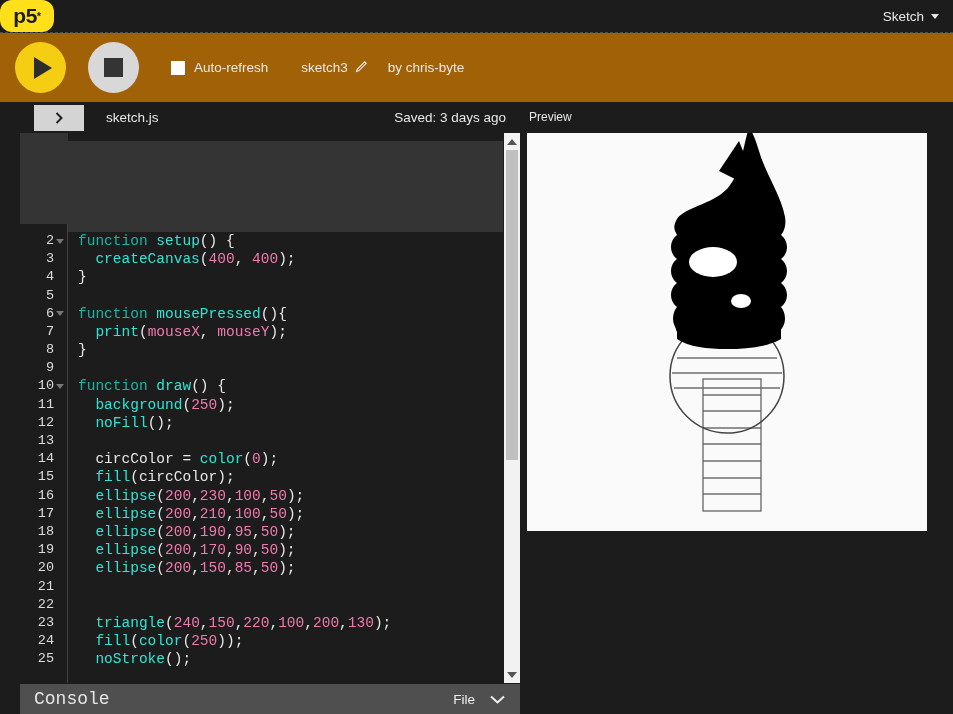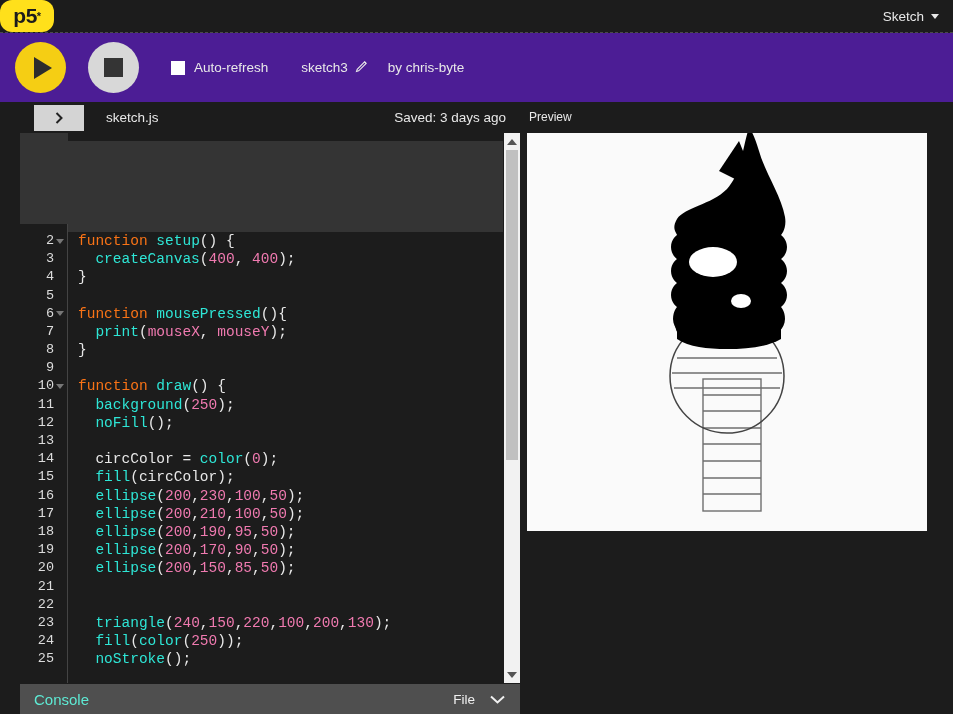--- a/index.html
+++ b/index.html
@@ -56,21 +56,21 @@
     display: flex;
     align-items: center;
     padding-right: 0px;
   }
   .nav-right .nav-menu { padding: 0 14px; }
   #nav-user { white-space: nowrap; overflow: hidden; }
 
   
   #toolbar {
     height: 69px;
-    background: #4c1d95;
+    background: #a16207;
     display: flex;
     align-items: center;
     padding-left: 15px;
     gap: 0;
   }
   #play-button {
     width: 51px; height: 51px;
     border-radius: 50%;
     background: #f5ce14;
     display: flex; align-items: center; justify-content: center;
@@ -207,21 +207,21 @@
     z-index: 1;
   }
   #gutter-hl {
     position: absolute;
     left: 0; top: 0; width: 48px; height: 91px;
     background: #343434;
   }
 
   
   .c-comment { color: #e0c070; }
-  .c-keyword { color: #f97316; }
+  .c-keyword { color: #14b8a6; }
   .c-fn      { color: #2ee6d6; }
   .c-num     { color: #f07ab0; }
   .c-var     { color: #e8e8e8; }
   .c-builtin { color: #f07ab0; }
   .c-punc    { color: #e8e8e8; }
 
   
   #code-scrollbar {
     width: 17px; flex: none;
     background: #f2f2f2;
@@ -261,21 +261,21 @@
   #console-bar {
     position: absolute;
     left: 20px; right: 0; bottom: 0;
     height: 31px;
     background: #4f4f4f;
     display: flex;
     align-items: center;
     padding: 0 14px 0 14px;
     border-top: 1px solid #1c1c1c;
   }
-  #console-label { color: #5eead4; font-size: 15px; }
+  #console-label { color: #e5e5e5; font-size: 18px; font-family: Liberation Mono, monospace; }
   #console-right {
     margin-left: auto;
     display: flex; align-items: center; gap: 14px;
   }
   #console-clear { color: #f0f0f0; font-size: 13.5px; cursor: pointer; }
   #console-chevron svg { display: block; }
 
   
   #preview-col {
     position: absolute;

